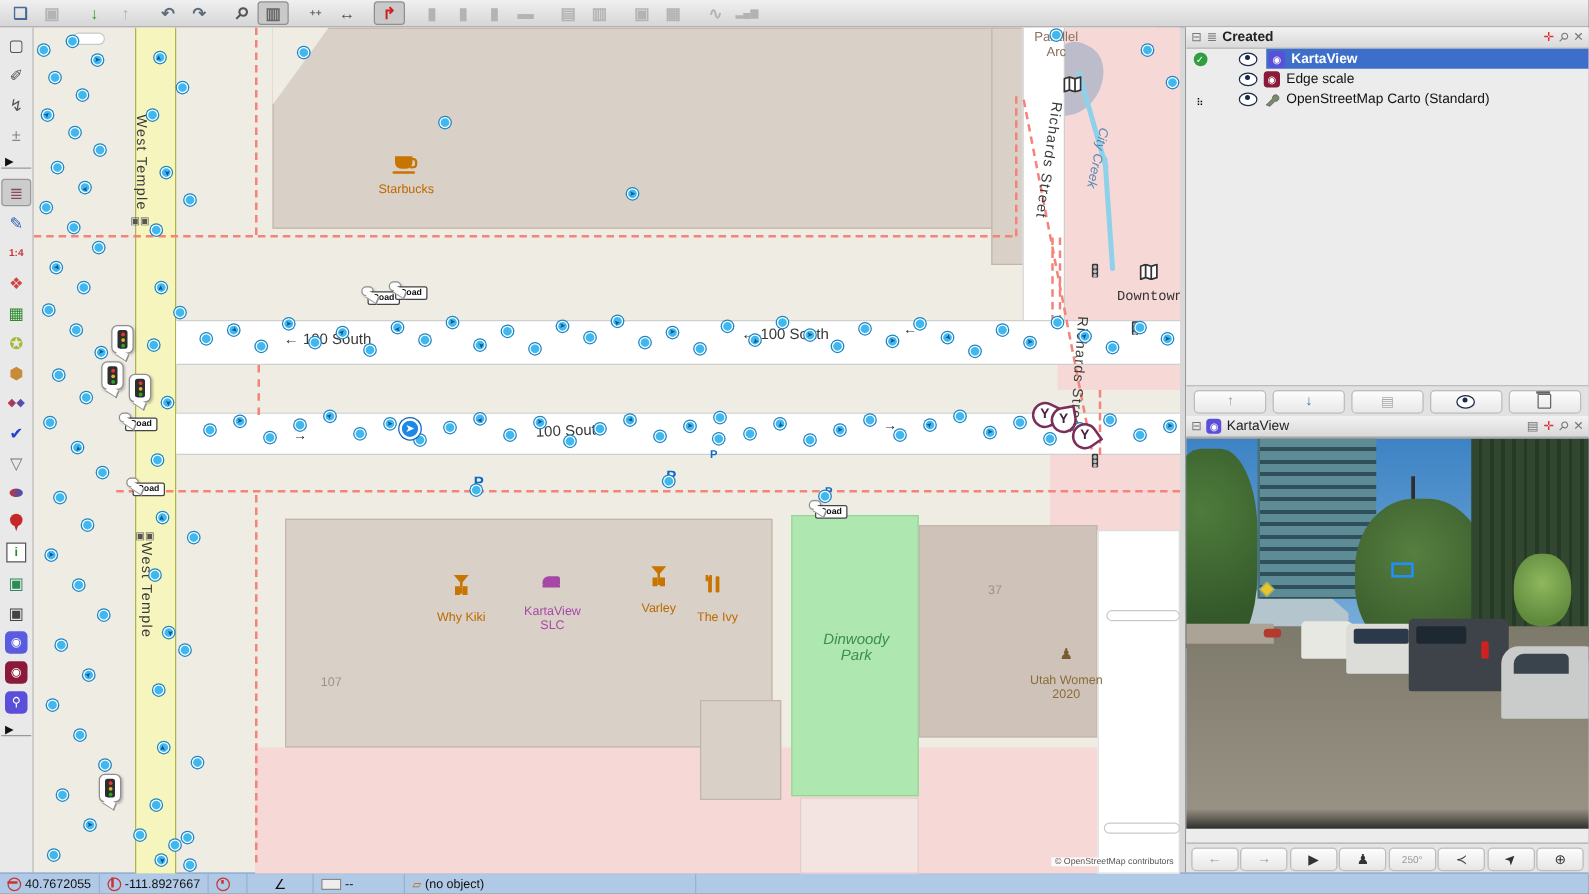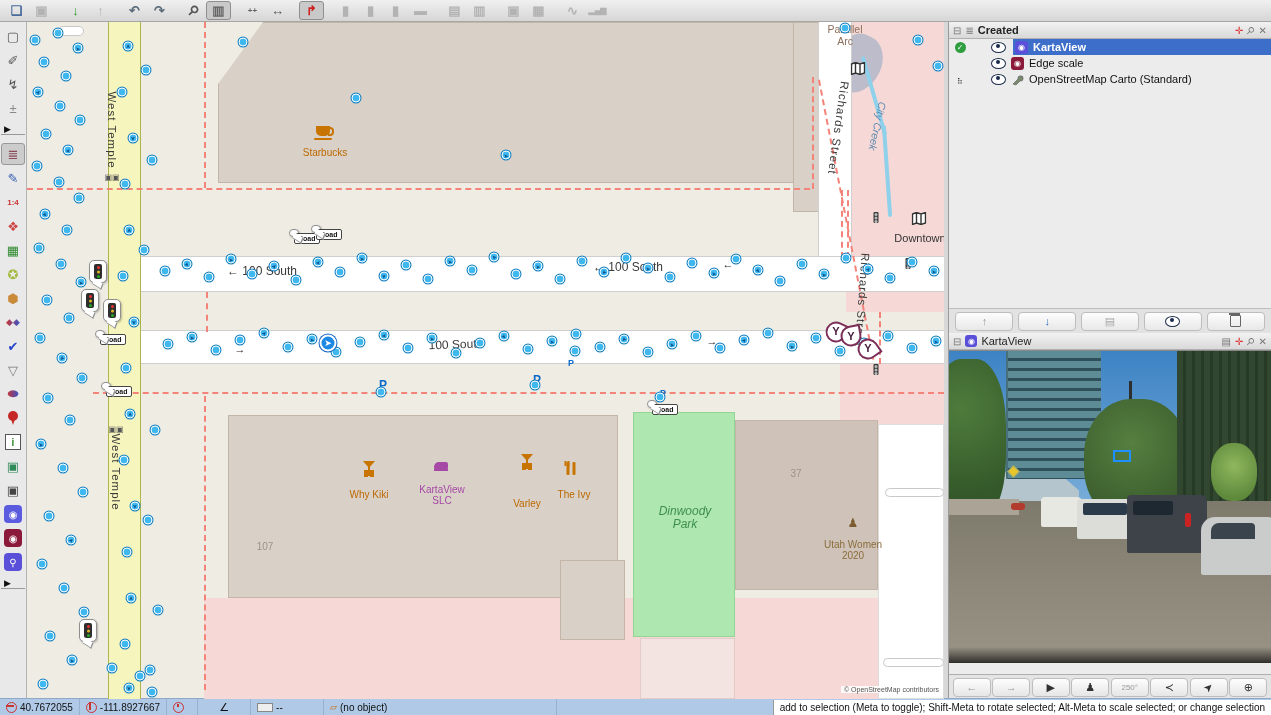--- a/index.html
+++ b/index.html
@@ -255,26 +255,26 @@
       <div class="mlabel oneway" style="left: 213px; top: 327px;">→</div>
       <div class="mlabel oneway" style="left: 685px; top: 319px;">→</div>
       <div class="mlabel oneway" style="left: 701px; top: 242px;">←</div>
       <div class="mlabel street-v" style="left: 85px; top: 108px;">West Temple</div>
       <div class="mlabel street-v" style="left: 89px; top: 450px;">West Temple</div>
       <div class="mlabel street-v" style="left: 811px; top: 106px; transform: translate(-50%, -50%) rotate(8deg);">Richards Street</div>
       <div class="mlabel street-v" style="left: 835px; top: 278px; transform: translate(-50%, -50%) rotate(4deg);">Richards Street</div>
       <div class="mlabel water-v" style="left: 850px; top: 104px; transform: translate(-50%, -50%) rotate(12deg);">City Creek</div>
       <div class="mlabel artwork" style="left: 818px; top: 14px;">Parallel
 Arc</div>
-      <div class="mlabel place" style="left: 893px; top: 216px;">Downtown</div>
+      <div class="mlabel place" style="left: 893px; top: 216px; font-family: Liberation Mono, monospace;">Downtown</div>
       <div class="mlabel poi-orange" style="left: 298px; top: 130px;">Starbucks</div>
       <div class="mlabel poi-orange" style="left: 342px; top: 472px;">Why Kiki</div>
       <div class="mlabel poi-purple" style="left: 415px; top: 473px;">KartaView
 SLC</div>
-      <div class="mlabel poi-orange" style="left: 500px; top: 465px; margin-top: 16px;">Varley</div>
+      <div class="mlabel poi-orange" style="left: 500px; top: 465px;">Varley</div>
       <div class="mlabel poi-orange" style="left: 547px; top: 472px;">The Ivy</div>
       <div class="mlabel park-label" style="left: 658px; top: 496px;">Dinwoody
 Park</div>
       <div class="mlabel poi-brown" style="left: 826px; top: 528px;">Utah Women
 2020</div>
       <div class="mlabel housenumber" style="left: 238px; top: 524px;">107</div>
       <div class="mlabel housenumber" style="left: 769px; top: 451px;">37</div>
       <div class="mlabel parking" style="left: 356px; top: 364px;">P</div>
       <div class="mlabel parking" style="left: 510px; top: 359px;">P</div>
       <div class="mlabel parking-sm" style="left: 544px; top: 342px;">P</div>
@@ -713,17 +713,14 @@
         <span style="font-size:11px;">∠</span>
       </div>
     <div class="scell" style="width:60px;">
       <span class="rulric"></span>
       <span>--</span>
     </div>
     <div class="scell" style="width:220px;">
       <span style="color:#C60;font-size:9px;">▱</span>
       <span>(no object)</span>
     </div>
-    <div class="helpbox">
-        <span>add to selection (Meta to toggle); Shift-Meta to rotate selected; Alt-Meta to scale selected; or change selection</span>
-      </div>
   </div>
 </div>
 
 </body></html>

